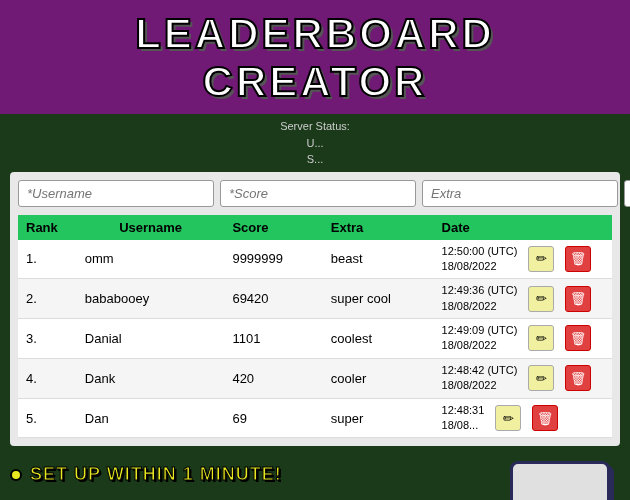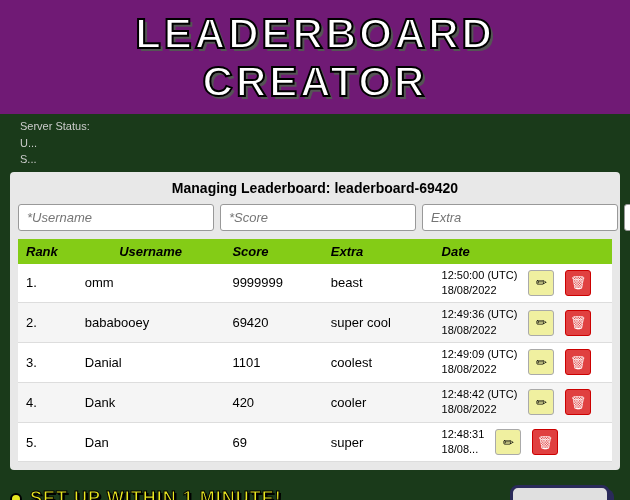--- a/index.html
+++ b/index.html
@@ -28,24 +28,25 @@
       color: #fff;
       letter-spacing: 3px;
       text-transform: uppercase;
       -webkit-text-stroke: 2px #000;
       text-shadow: 3px 3px 0 #555;
     }
 
     
     #server-status-area {
       background: #1a3a1a;
-      padding: 4px 20px;
+      padding: 4px 4px;
       font-size: 11px;
       color: #ccc;
       line-height: 1.5;
+      text-align: center;
     }
 
     
     #main-panel {
       background: #e8e8e8;
       margin: 0 10px 10px 10px;
       border-radius: 4px;
       padding: 8px;
       position: relative;
     }
@@ -97,22 +98,21 @@
     }
 
     
     #leaderboard-table {
       width: 100%;
       border-collapse: collapse;
       font-size: 13px;
     }
 
     #leaderboard-table thead tr {
-      background: #84cc16;
-      font-style: italic;
+      background: #22c55e;
     }
 
     #leaderboard-table thead th {
       padding: 5px 8px;
       text-align: left;
       font-weight: bold;
       font-size: 13px;
       color: #000;
     }
 
@@ -240,24 +240,20 @@
 </div>
 
 <div id="server-status-area">
   <div>Server Status:</div>
   <div>U...</div>
   <div>S...</div>
 </div>
 
 <div id="main-panel">
 
-  <div id="managing-header">
-    <span>Managing Leaderboard:</span>
-    <span>leaderboard-69420</span>
-  </div>
 
   <div id="input-row">
     <input class="entry-input" id="username-input" placeholder="*Username" style="">
     <input class="entry-input" id="score-input" placeholder="*Score" style="">
     <input class="entry-input" id="extra-input" placeholder="Extra" style="">
     <button id="upload-btn">Upload New Entry</button>
   </div>
 
   <table id="leaderboard-table">
     <thead>

